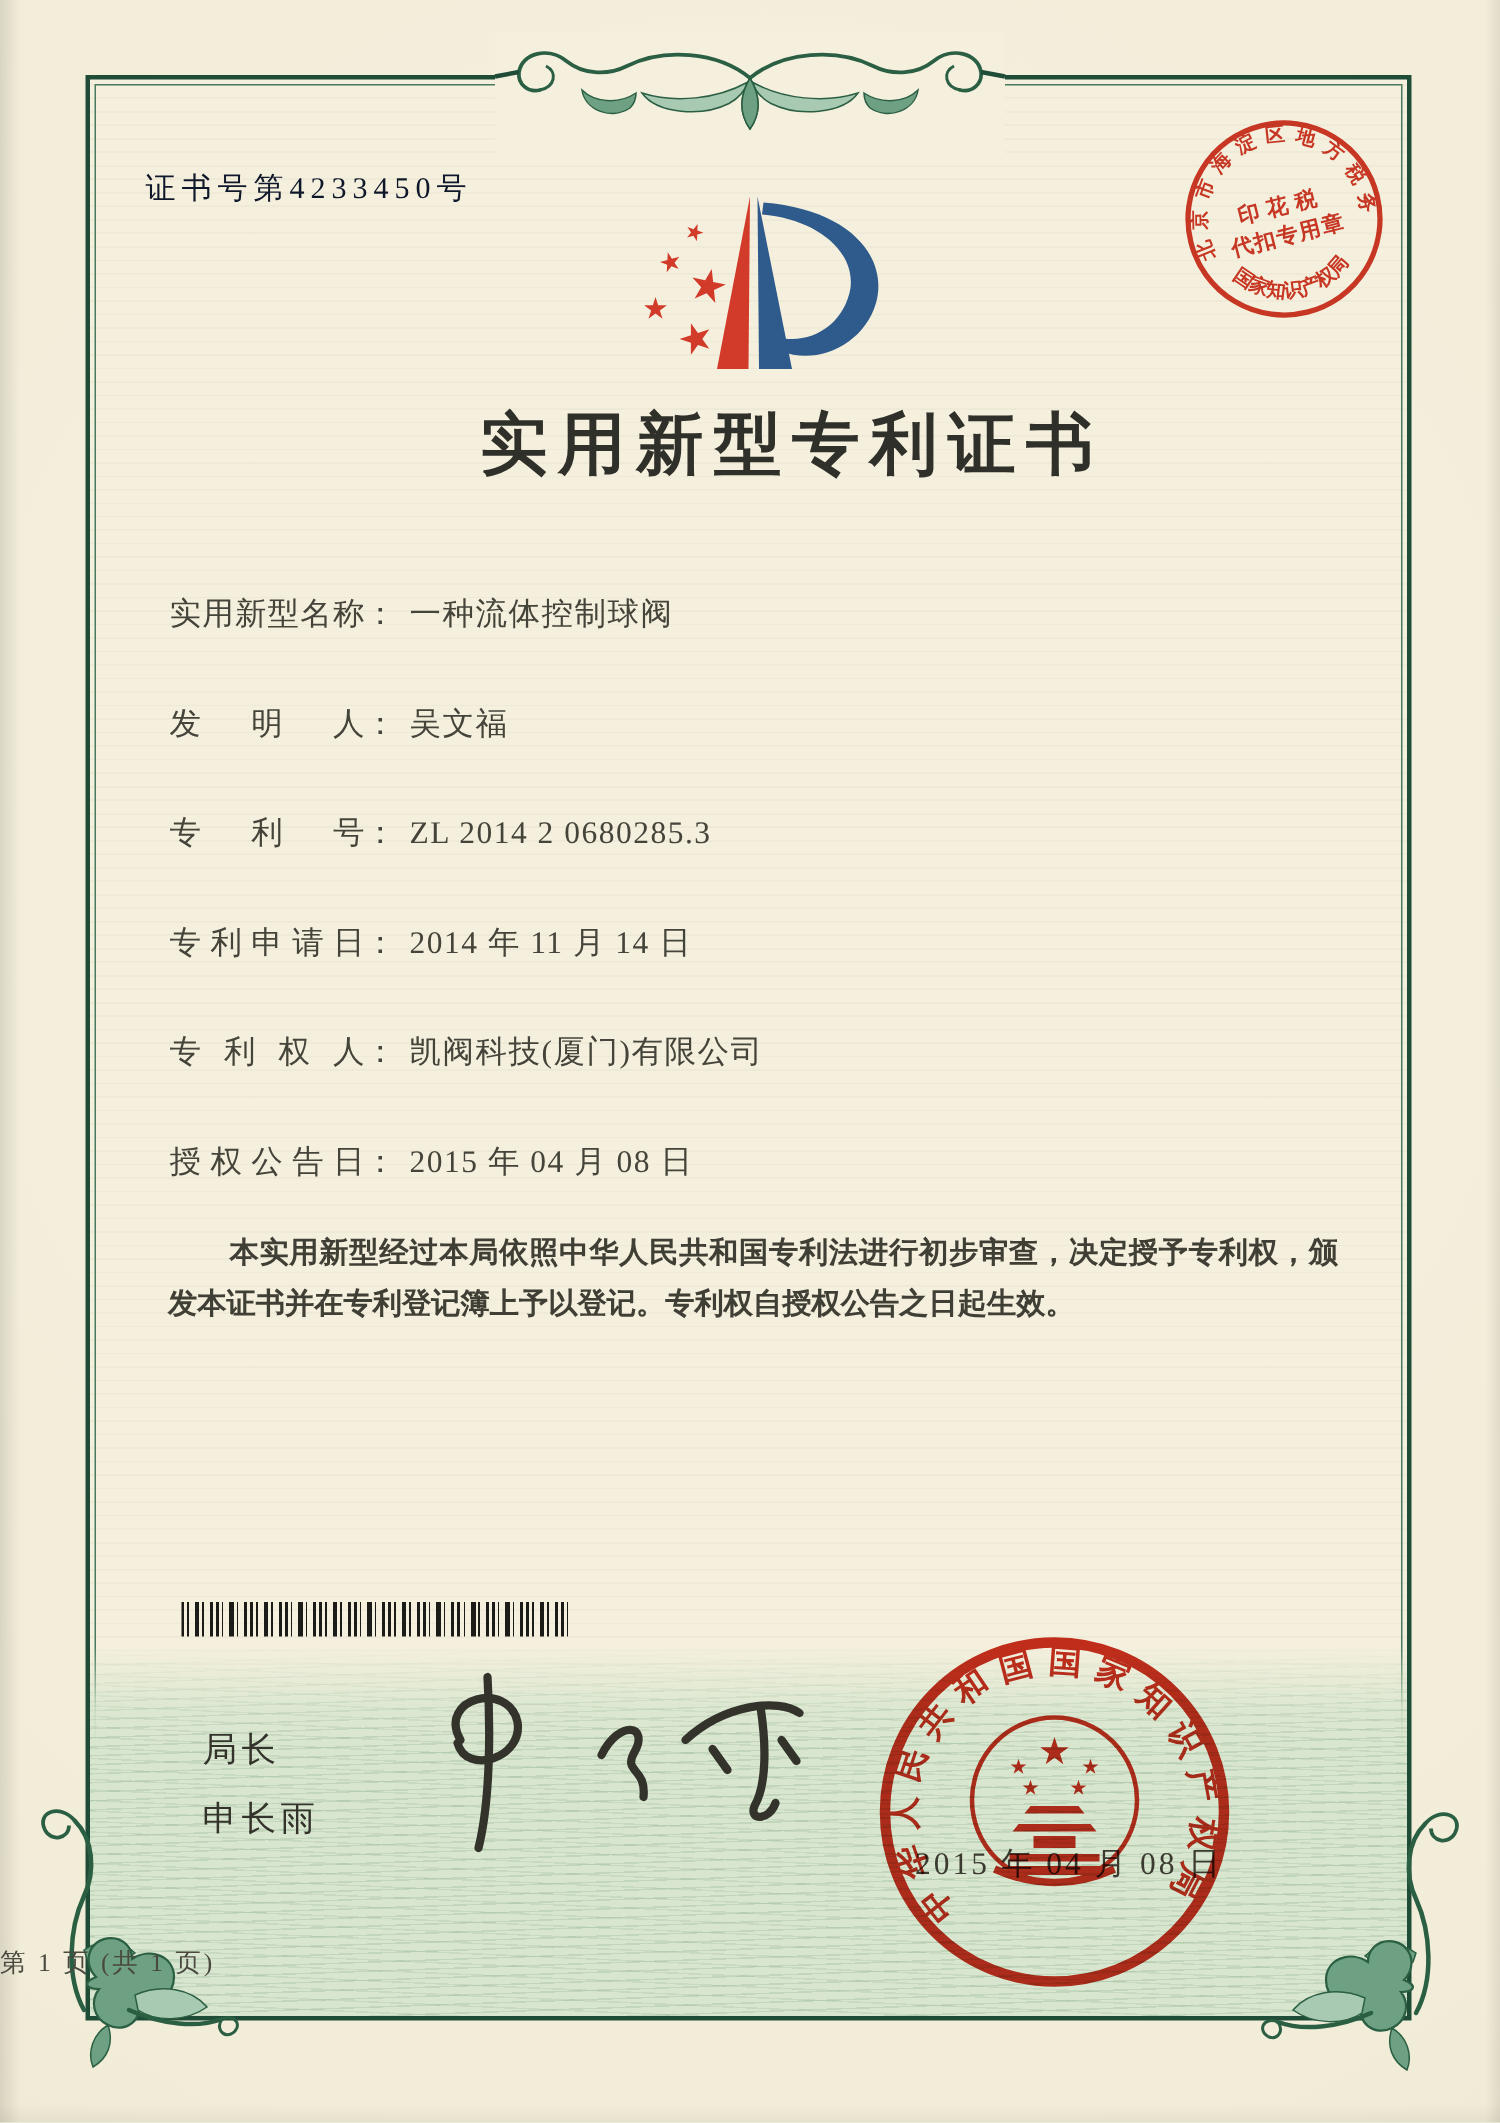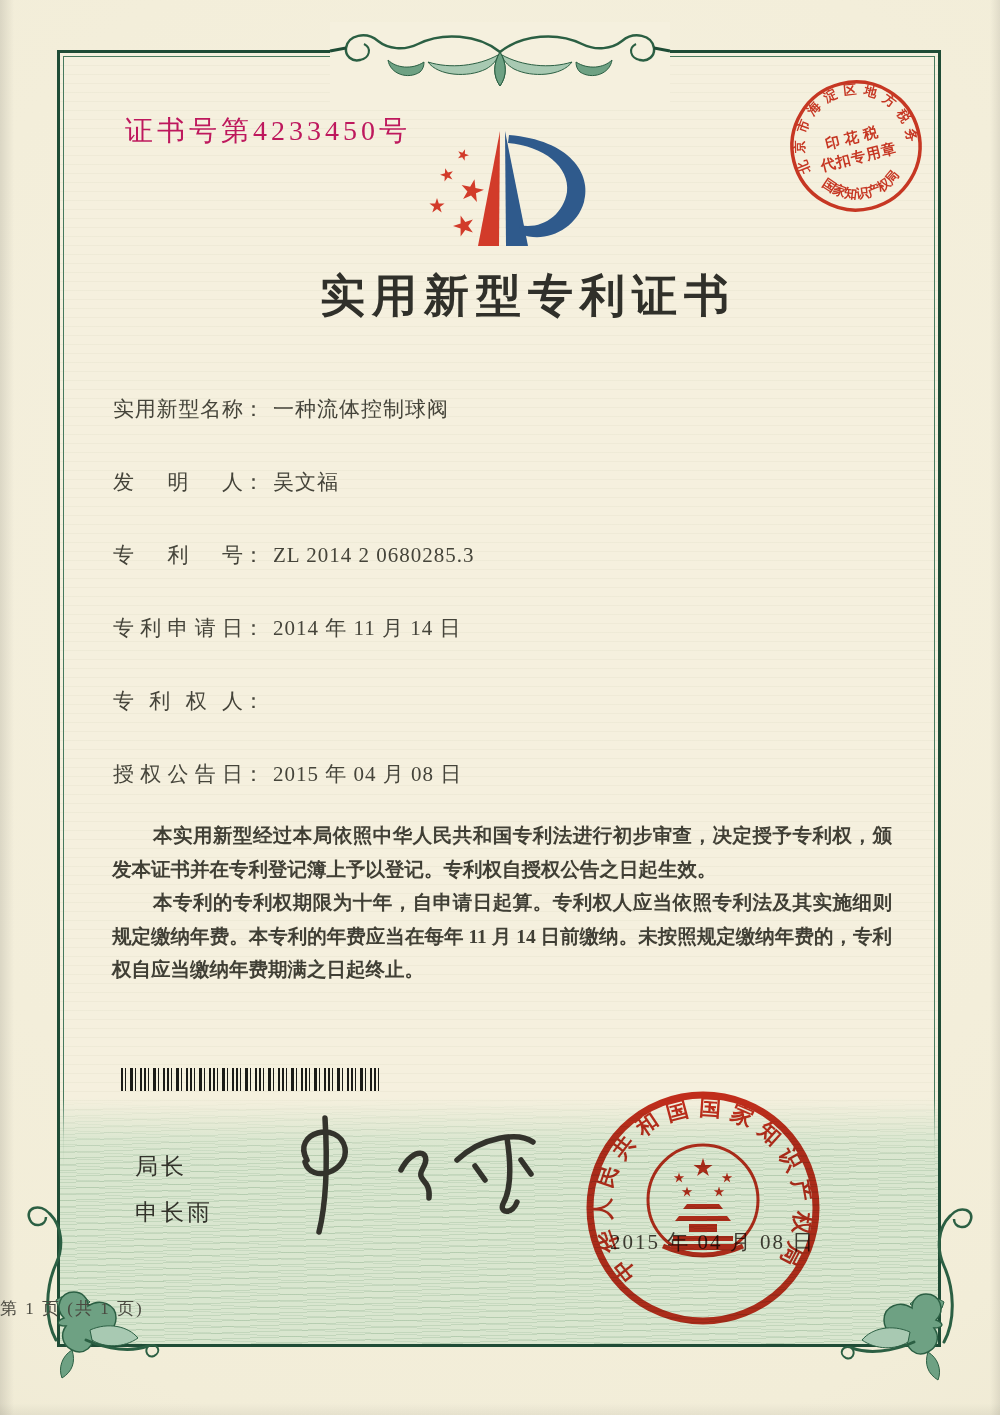--- a/index.html
+++ b/index.html
@@ -43,21 +43,21 @@
   }
   .band::after{
     content:"";position:absolute;inset:0;
     background:
       repeating-linear-gradient(178deg, rgba(105,150,110,.20) 0 1px, transparent 1px 6px),
       repeating-linear-gradient(182.5deg, rgba(105,150,110,.15) 0 1px, transparent 1px 7px);
     -webkit-mask-image:linear-gradient(180deg, transparent 0, #000 60px);
             mask-image:linear-gradient(180deg, transparent 0, #000 60px);
   }
   
-  .cert-no{position:absolute;left:125px;top:112px;font-size:28px;letter-spacing:4px;color:#be185d;}
+  .cert-no{position:absolute;left:97px;top:112px;font-size:20px;letter-spacing:4px;color:#0f172a;}
   .logo{position:absolute;left:420px;top:122px;width:175px;height:145px;}
   .title{
     position:absolute;left:0;top:266px;width:1000px;text-align:center;
     font-size:45px;font-weight:600;letter-spacing:7px;color:#30302a;margin-left:28px;
   }
   .fields{position:absolute;left:113px;top:396px;display:flex;flex-direction:column;row-gap:47px;font-size:21px;color:var(--ink-soft);}
   .frow{display:flex;align-items:flex-end;white-space:nowrap;line-height:26px;}
   .flabel{display:inline-block;width:130px;text-align:justify;text-align-last:justify;}
   .fcolon{display:inline-block;}
   .fvalue{margin-left:9px;letter-spacing:1px;}
@@ -176,31 +176,31 @@
       <span class="fvalue">ZL 2014 2 0680285.3</span>
   </div>
   <div class="frow">
     <span class="flabel">专利申请日</span>
       <span class="fcolon">：</span>
       <span class="fvalue">2014 年 11 月 14 日</span>
   </div>
   <div class="frow">
     <span class="flabel">专利权人</span>
       <span class="fcolon">：</span>
+      <span class="fvalue">凯阀科技(厦门)有限公司</span>
   </div>
   <div class="frow">
     <span class="flabel">授权公告日</span>
       <span class="fcolon">：</span>
       <span class="fvalue">2015 年 04 月 08 日</span>
   </div>
 </div>
 
 <div class="body-text">
   <p>本实用新型经过本局依照中华人民共和国专利法进行初步审查，决定授予专利权，颁发本证书并在专利登记簿上予以登记。专利权自授权公告之日起生效。</p>
-  <p>本专利的专利权期限为十年，自申请日起算。专利权人应当依照专利法及其实施细则规定缴纳年费。本专利的年费应当在每年 11 月 14 日前缴纳。未按照规定缴纳年费的，专利权自应当缴纳年费期满之日起终止。</p>
 </div>
 
 <div class="barcode"></div>
 
 <div class="director">
   <div>局长</div>
   <div>申长雨</div>
 </div>
 
 <svg class="signature" viewBox="0 0 280 125">

